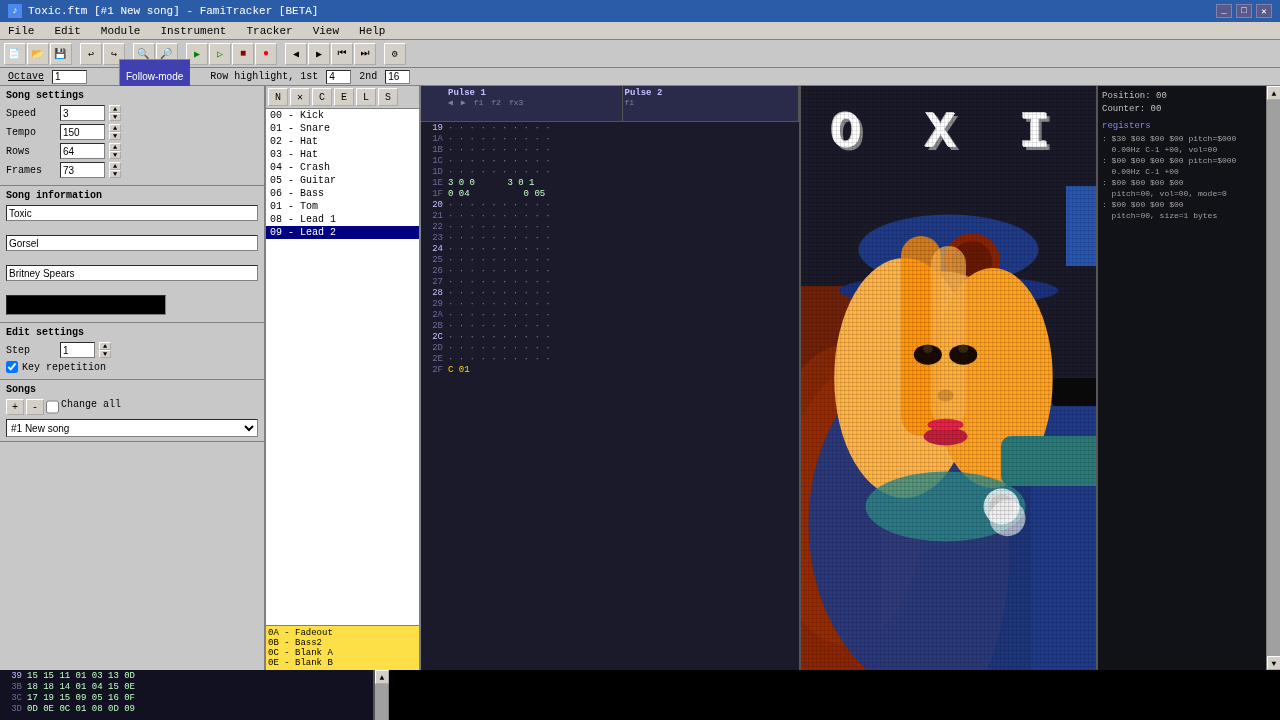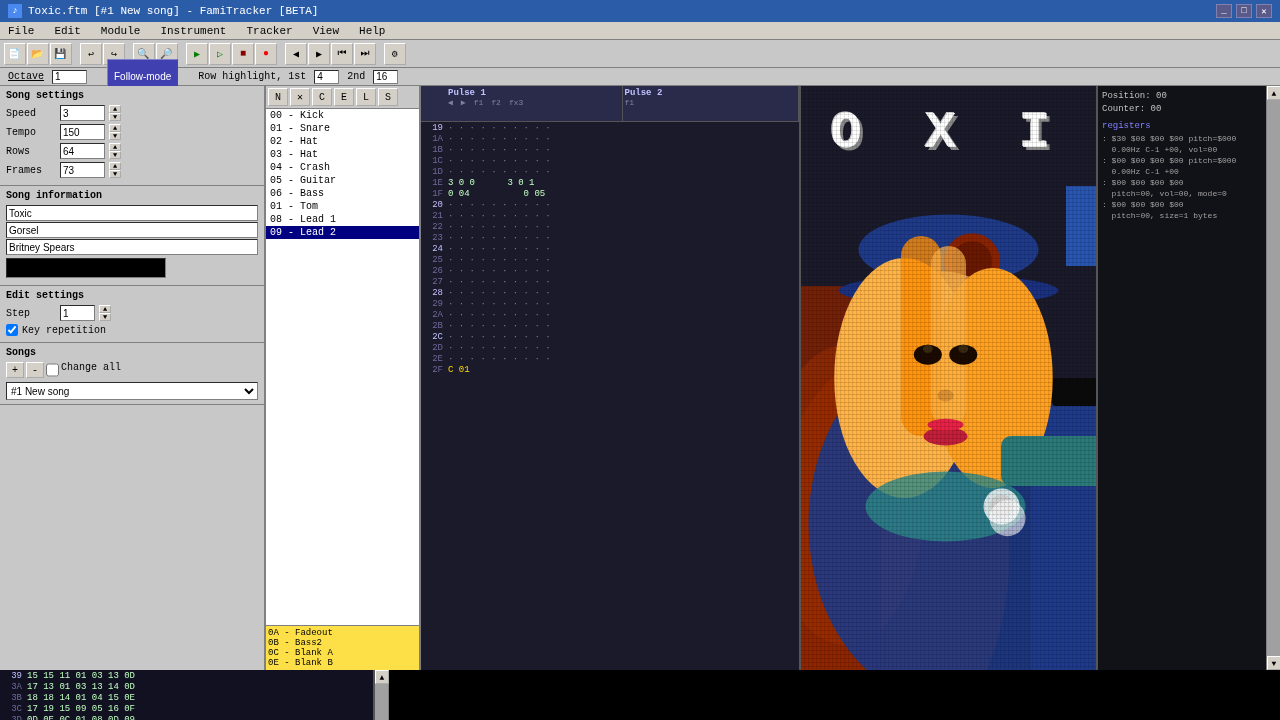--- a/index.html
+++ b/index.html
@@ -285,20 +285,21 @@
       font-size: 10px;
       padding: 1px 2px;
     }
     .follow-mode-btn {
       background: #4040b0;
       color: white;
       border: 1px outset #8080d0;
       padding: 11px 6px;
       font-size: 10px;
       cursor: pointer;
+      margin-left: 12px;
     }
     .row-highlight-label { font-size: 10px; color: #000; }
     .rh-input {
       width: 25px; height: 14px;
       background: white;
       border: 1px inset #808080;
       font-size: 10px;
       padding: 1px 2px;
     }
     .inst-toolbar {
@@ -331,21 +332,21 @@
       background: #a0a0a0;
     }
 
     .inline-lbl {
       font-size: 10px;
       color: #000;
     }
     .song-info-row {
       display: flex;
       align-items: flex-start;
-      margin-bottom: 1px;
+      margin-bottom: 14px;
       gap: 4px;
     }
     .song-info-input {
       flex: 1;
       height: 16px;
       background: white;
       border: 1px inset #808080;
       font-size: 10px;
       padding: 1px 2px;
       color: #000;
@@ -827,24 +828,20 @@
 </div>
 
 <div style="display:flex; height:200px; background:#111;">
 
   <div style="width:375px; background:#111122; overflow:hidden; font-family:'Courier New',monospace; font-size:9px; color:#808080; border-right:2px solid #555;">
     <div class="p-row">
       <div class="p-row-num beat-row">39</div>
       <div class="p-row-data has-note">15 15 11 01 03 13 0D</div>
     </div>
     <div class="p-row">
-      <div class="p-row-num">3A</div>
-      <div class="p-row-data has-note">17 13 01 03 13 14 0D</div>
-    </div>
-    <div class="p-row">
       <div class="p-row-num">3B</div>
       <div class="p-row-data has-note">18 18 14 01 04 15 0E</div>
     </div>
     <div class="p-row">
       <div class="p-row-num">3C</div>
       <div class="p-row-data has-note">17 19 15 09 05 16 0F</div>
     </div>
     <div class="p-row">
       <div class="p-row-num">3D</div>
       <div class="p-row-data has-note">0D 0E 0C 01 08 0D 09</div>

